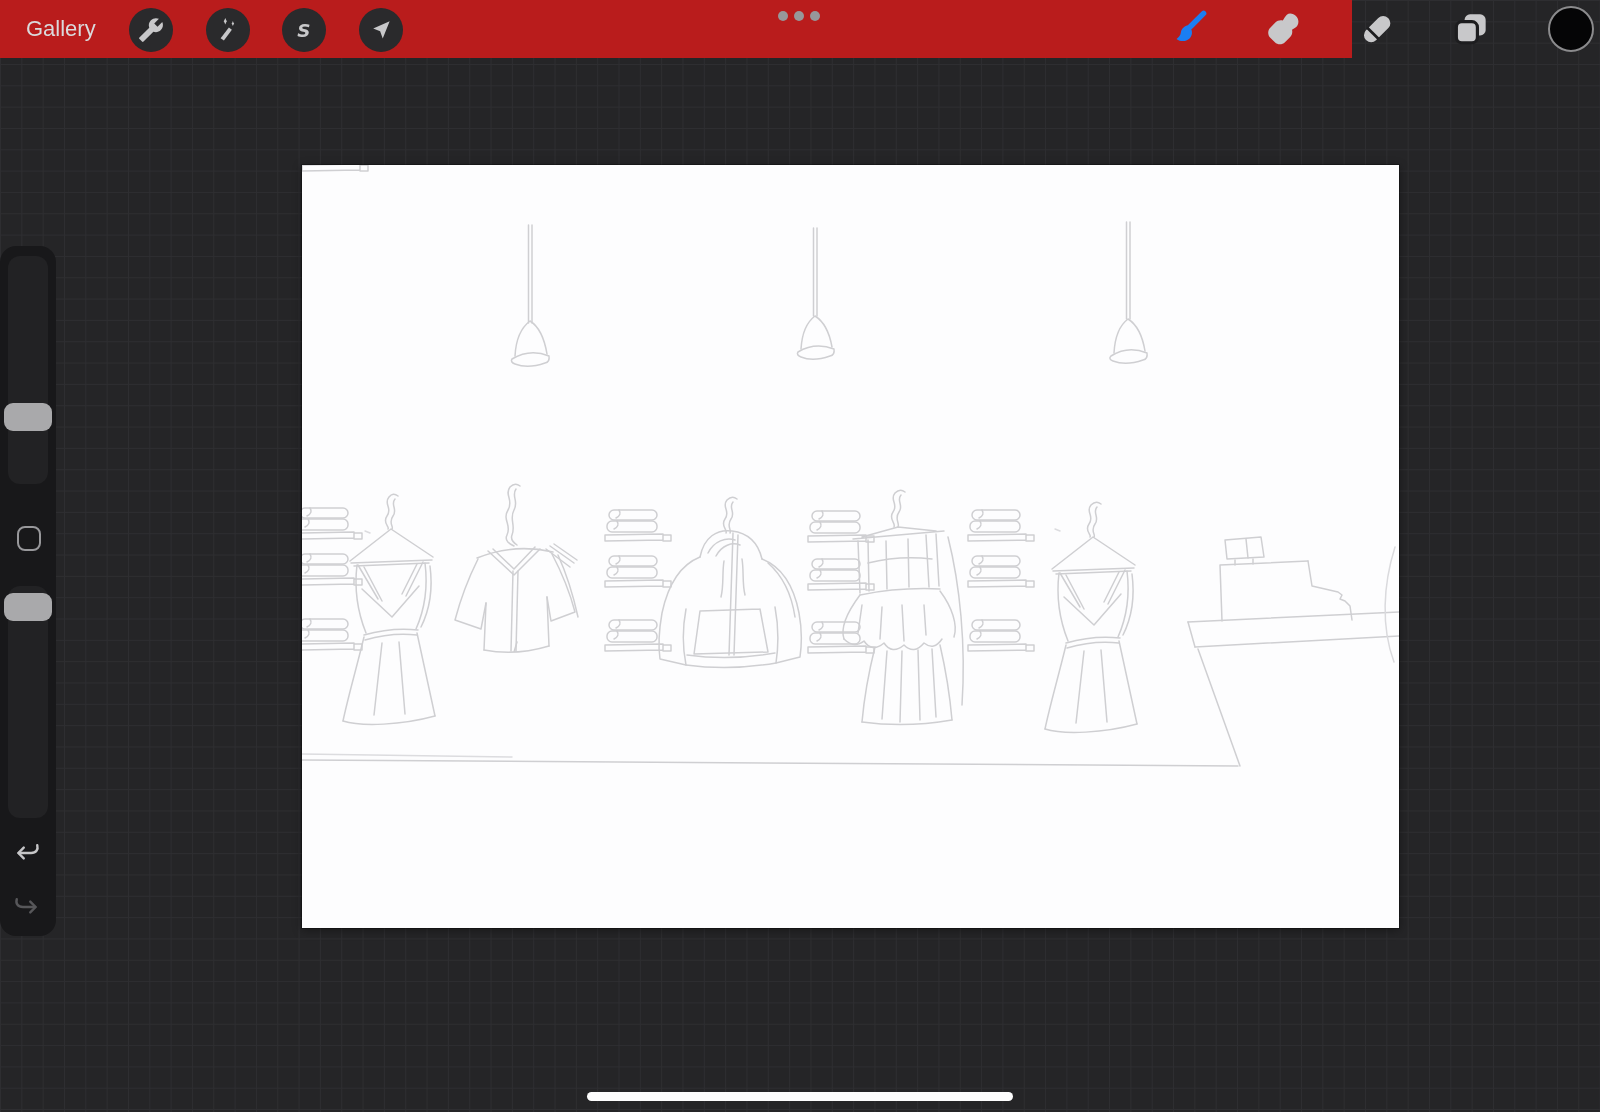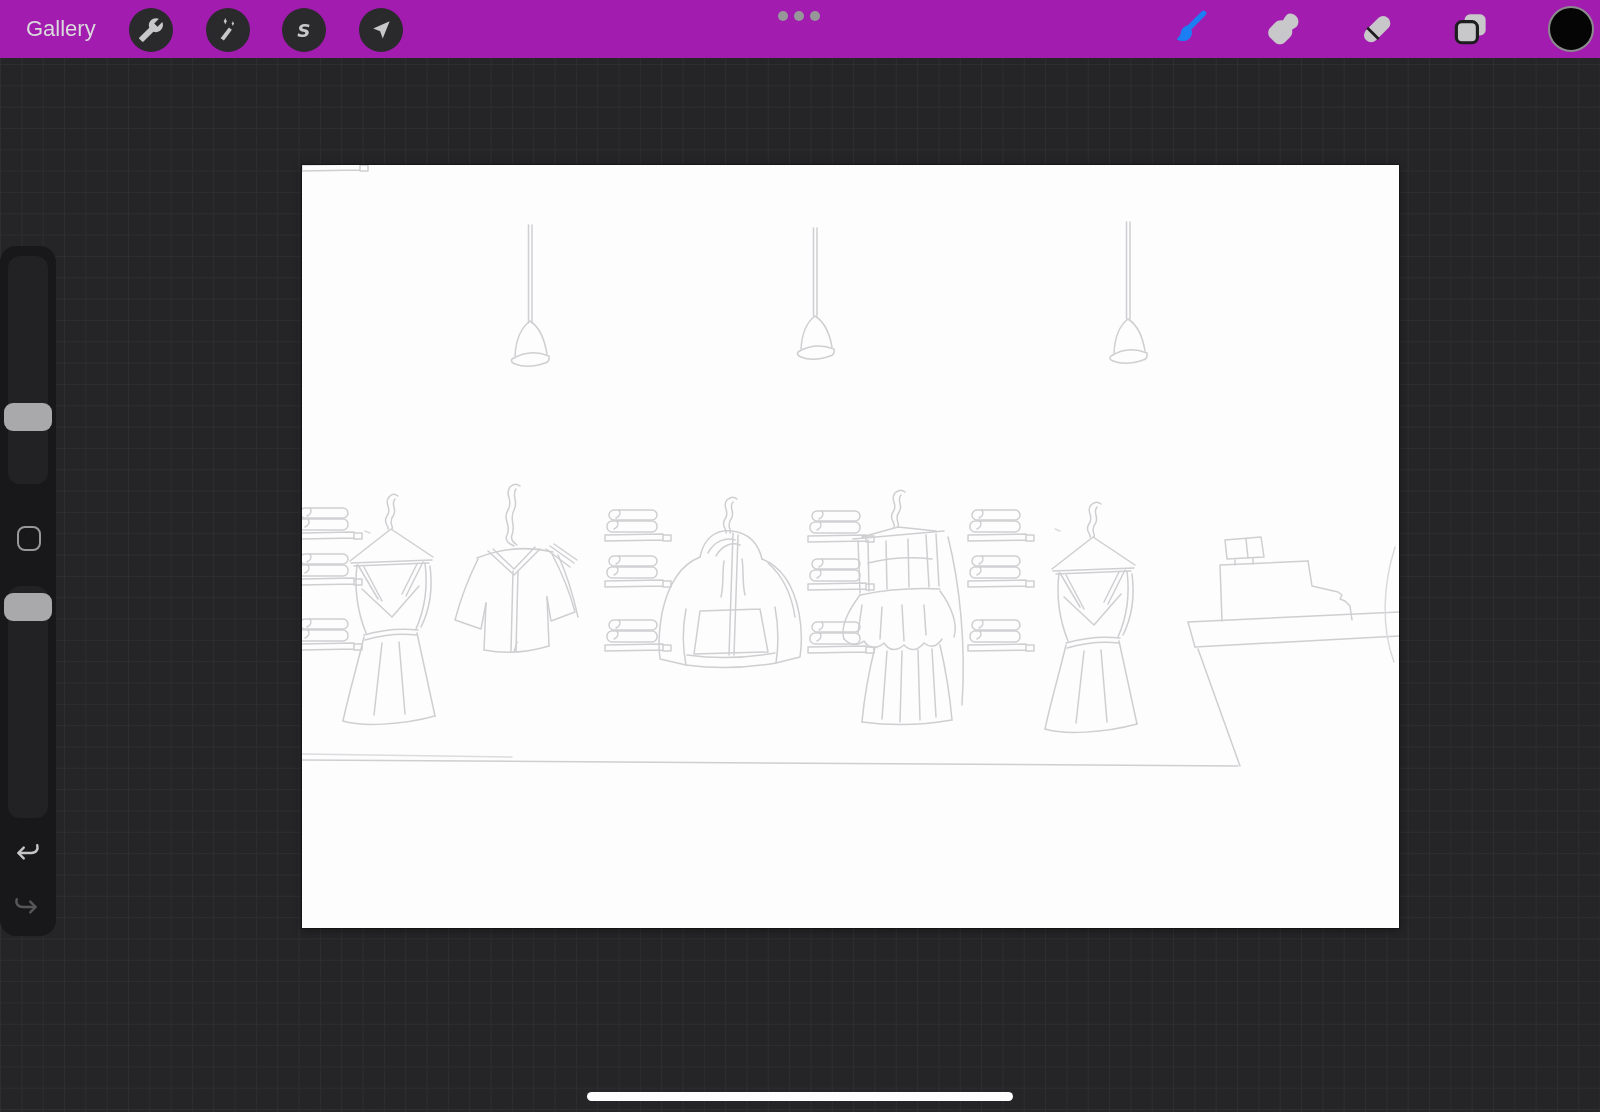--- a/index.html
+++ b/index.html
@@ -7,21 +7,21 @@
     width:1600px;height:1112px;position:relative;overflow:hidden;
     background-color:#252527;
     background-image:
       linear-gradient(#2e2e31 1px, transparent 1px),
       linear-gradient(90deg,#2e2e31 1px, transparent 1px);
     background-size:21.33px 21.33px;
     font-family:"Liberation Sans", sans-serif;
     -webkit-font-smoothing:antialiased;
   }
   
-  .topbar{position:absolute;left:0;top:0;width:1600px;height:58px;background:#a21caf;}
+  .topbar{position:absolute;left:0;top:0;width:1352px;height:58px;background:#b91c1c;}
   .gallery{position:absolute;left:26px;top:0;height:58px;line-height:58px;
     font-size:22px;color:#dadadc;}
   .tool-circle{position:absolute;top:8px;width:44px;height:44px;border-radius:50%;
     background:#2a2a2c;display:flex;align-items:center;justify-content:center;}
   .dots{position:absolute;top:11px;display:flex;gap:6px;}
   .dots span{width:10px;height:10px;border-radius:50%;background:#97979a;display:block;}
   .right-tool{position:absolute;top:5px;width:48px;height:48px;display:flex;
     align-items:center;justify-content:center;}
   
   .sidebar{position:absolute;left:0;top:246px;width:56px;height:690px;

